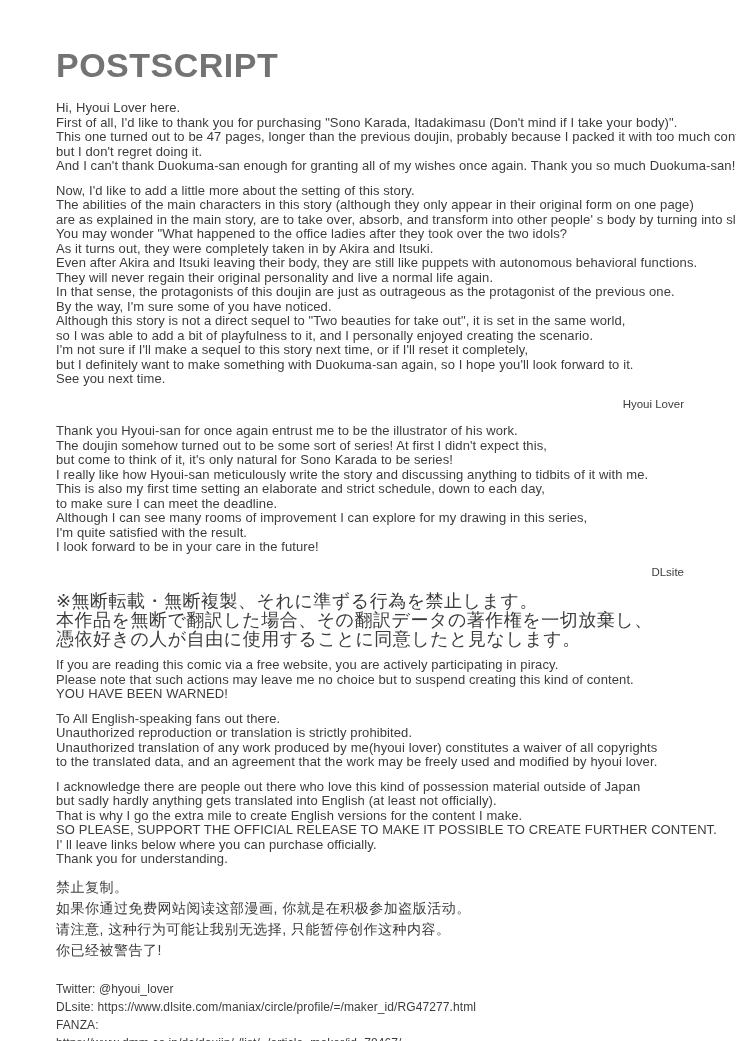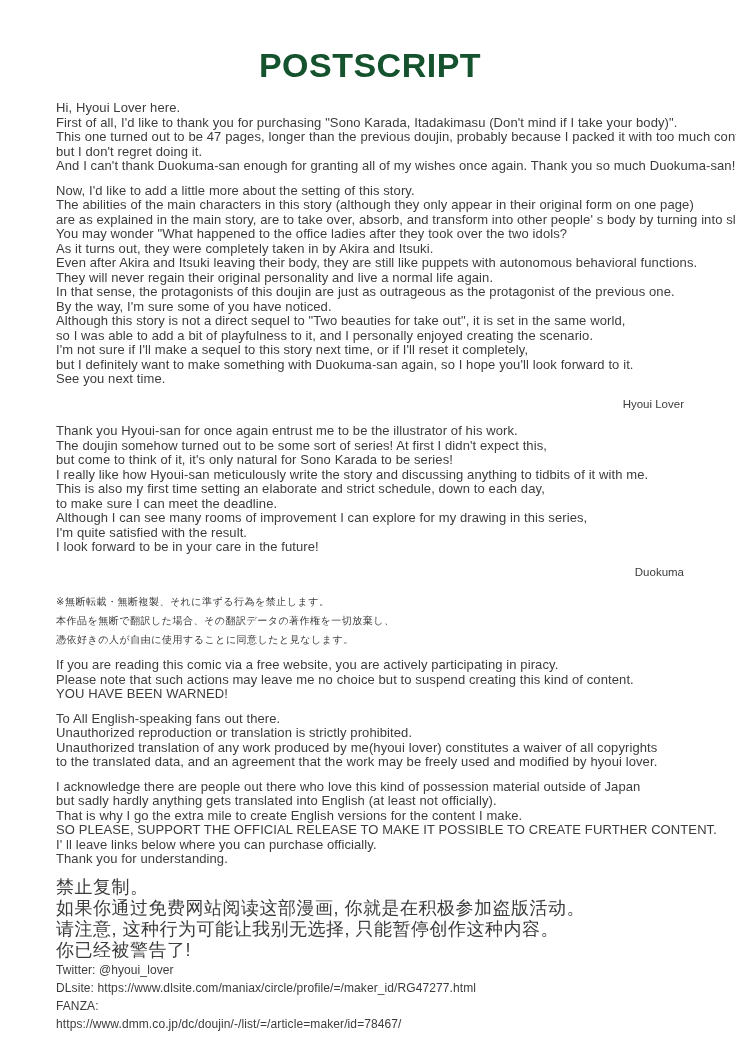--- a/index.html
+++ b/index.html
@@ -14,53 +14,52 @@
   }
   .page {
     box-sizing: border-box;
     width: 736px;
     height: 1041px;
     padding: 46px 52px 0 56px;
     color: #3c3c3c;
     font-family: "Liberation Sans", "DejaVu Sans", sans-serif;
   }
   .title {
-    text-align: center;
     font-size: 34px;
     font-weight: 800;
     letter-spacing: 0.5px;
-    color: #14532d;
+    color: #737373;
     margin: 0 0 16px 0;
     font-family: "Liberation Sans", "DejaVu Sans", sans-serif;
   }
   .para {
     font-size: 13px;
     line-height: 14.5px;
     letter-spacing: 0.1px;
     white-space: pre;
     margin: 0 0 10px 0;
   }
   .signature {
     text-align: right;
     font-size: 11.5px;
     line-height: 14.5px;
     margin: 8px 0 13px 0;
   }
   .jp-notice {
-    font-size: 10px;
+    font-size: 18px;
     line-height: 19px;
     letter-spacing: 0.5px;
     margin-bottom: 9px;
   }
   .cn-notice {
-    font-size: 18px;
+    font-size: 14px;
     line-height: 21px;
     letter-spacing: 0.5px;
     margin-top: 4px;
-    margin-bottom: 0;
+    margin-bottom: 19px;
   }
   .links {
     font-size: 12px;
     line-height: 18px;
     letter-spacing: 0.1px;
   }
 </style>
 </head>
 <body>
 
@@ -94,21 +93,21 @@
   <div class="para">Thank you Hyoui-san for once again entrust me to be the illustrator of his work.
 The doujin somehow turned out to be some sort of series! At first I didn't expect this,
 but come to think of it, it's only natural for Sono Karada to be series!
 I really like how Hyoui-san meticulously write the story and discussing anything to tidbits of it with me.
 This is also my first time setting an elaborate and strict schedule, down to each day,
 to make sure I can meet the deadline.
 Although I can see many rooms of improvement I can explore for my drawing in this series,
 I'm quite satisfied with the result.
 I look forward to be in your care in the future!</div>
 
-  <div class="signature">Duokuma</div>
+  <div class="signature">DLsite</div>
 
   <div class="para jp-notice">※無断転載・無断複製、それに準ずる行為を禁止します。
 本作品を無断で翻訳した場合、その翻訳データの著作権を一切放棄し、
 憑依好きの人が自由に使用することに同意したと見なします。</div>
 
   <div class="para">If you are reading this comic via a free website, you are actively participating in piracy.
 Please note that such actions may leave me no choice but to suspend creating this kind of content.
 YOU HAVE BEEN WARNED!</div>
 
   <div class="para">To All English-speaking fans out there.

